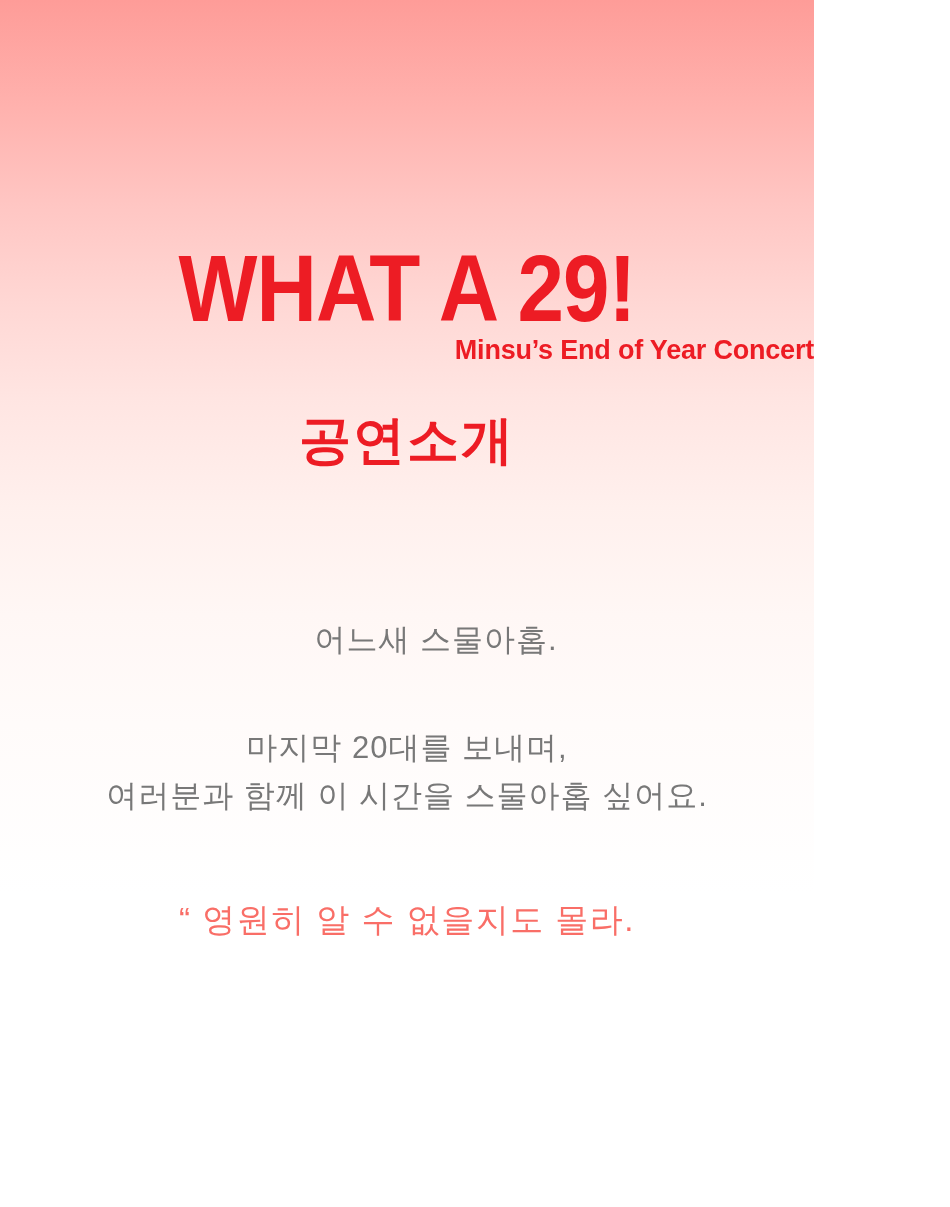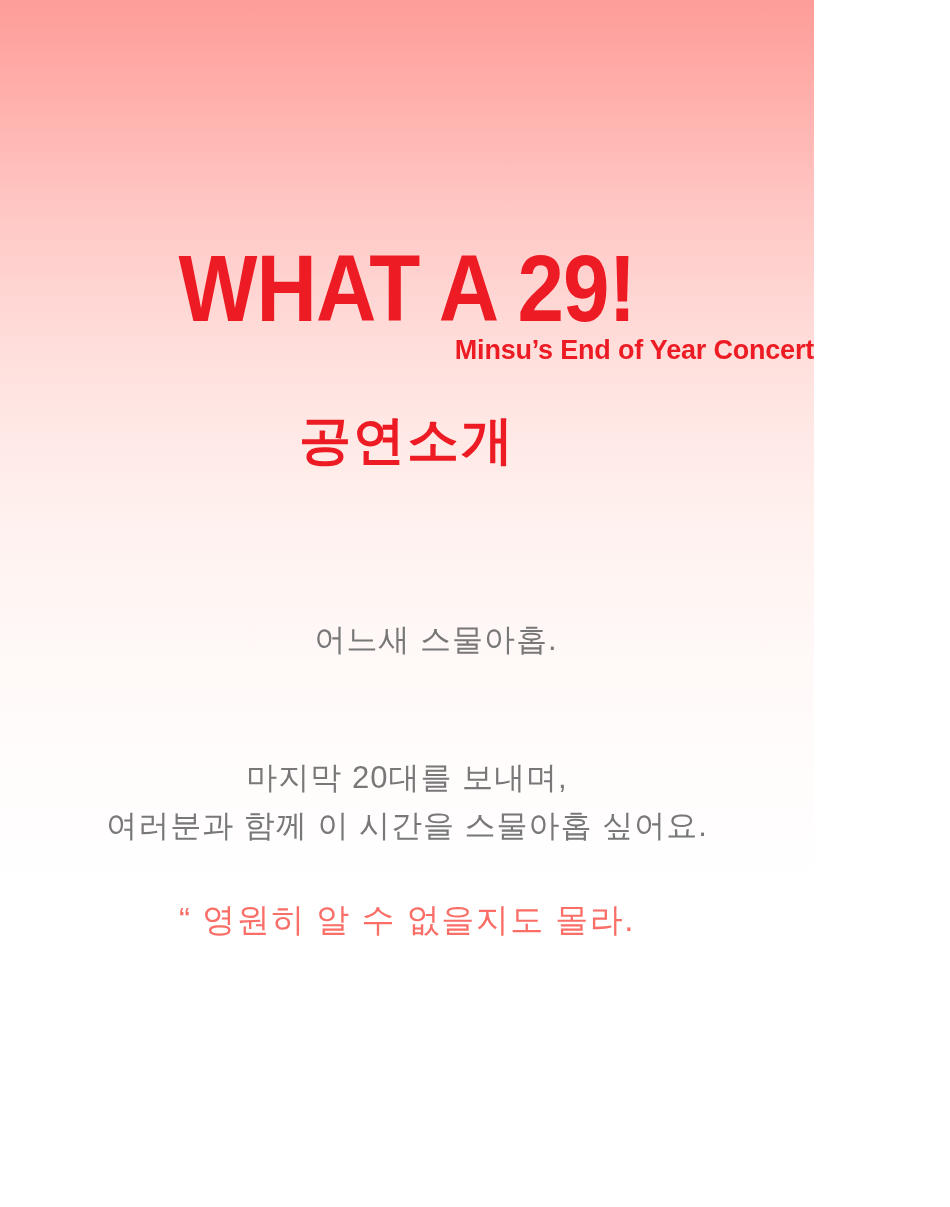--- a/index.html
+++ b/index.html
@@ -69,21 +69,21 @@
     width: 100%;
     font-size: 31px;
     line-height: 1.3;
     font-weight: 400;
     color: var(--body-gray);
     letter-spacing: 1px;
     margin-left: 29px;
   }
   .intro-paragraph {
     position: absolute;
-    top: 754px;
+    top: 724px;
     left: 0;
     width: 100%;
     font-size: 31px;
     line-height: 48px;
     font-weight: 400;
     color: var(--body-gray);
     letter-spacing: 1px;
   }
   .quote {
     position: absolute;

